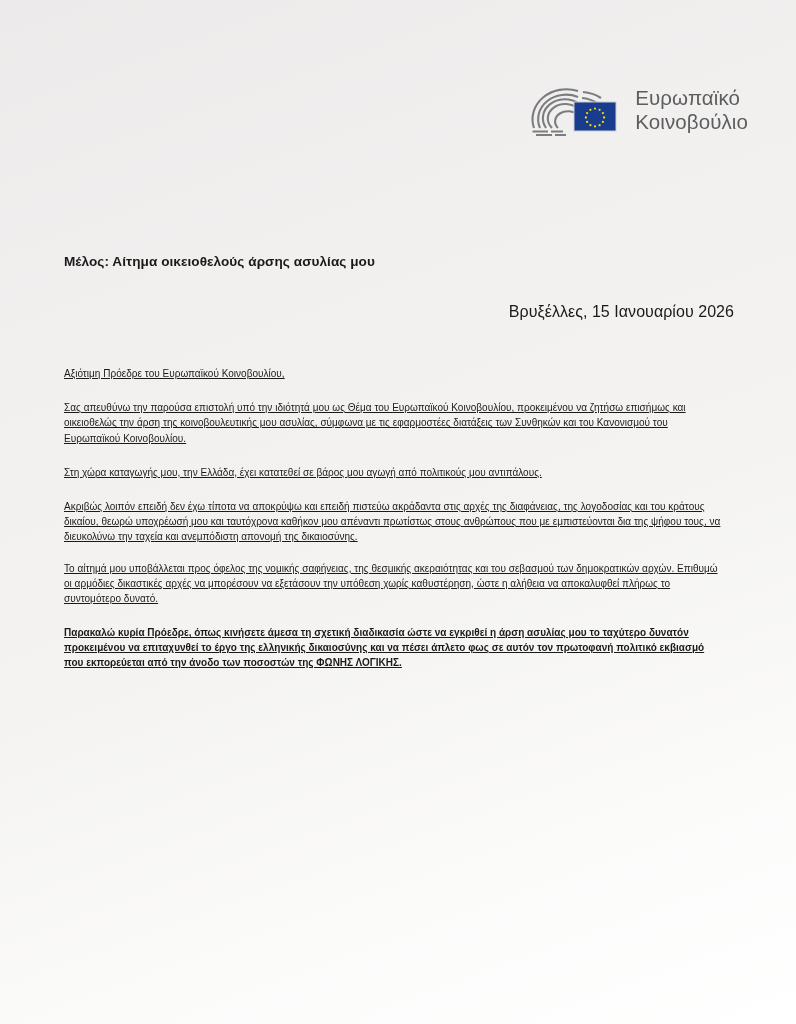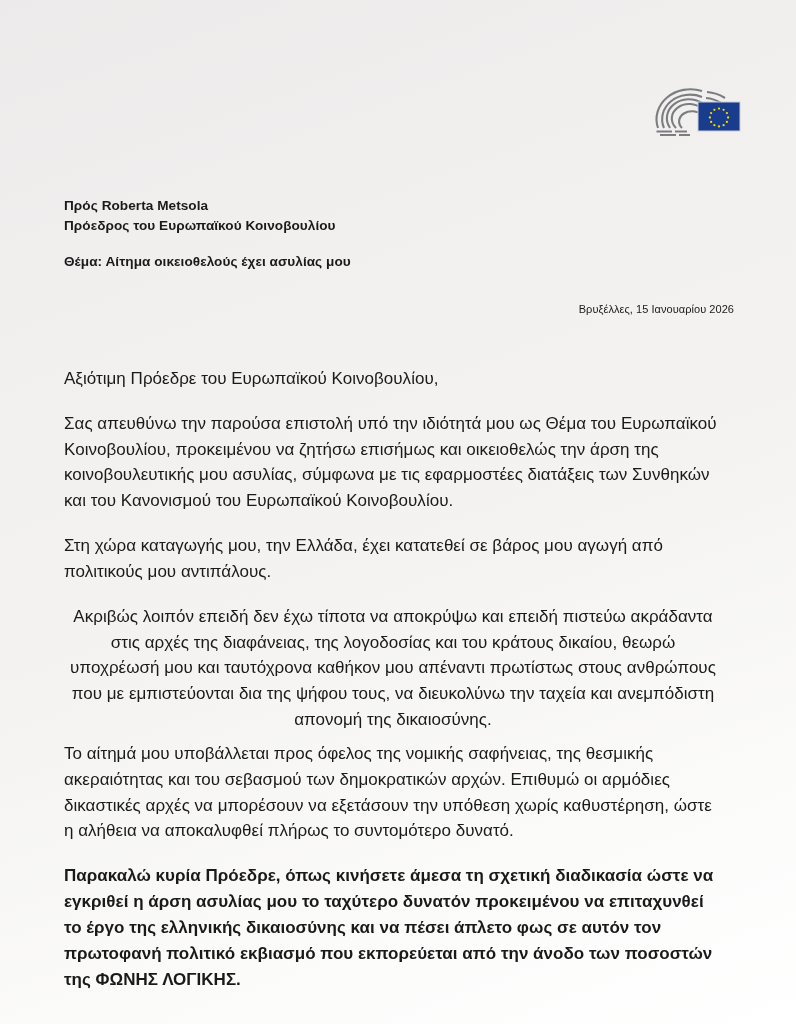--- a/index.html
+++ b/index.html
@@ -72,43 +72,43 @@
     top: 254px;
     font-size: 13.6px;
     font-weight: bold;
     letter-spacing: 0.05px;
   }
 
   .dateline {
     position: absolute;
     right: 62px;
     top: 303px;
-    font-size: 11px;
+    font-size: 16px;
     letter-spacing: 0.05px;
   }
 
   
   .body-block {
     position: absolute;
     left: 64px;
     top: 366px;
     width: 658px;
-    font-size: 17px;
+    font-size: 10px;
     line-height: 1.52;
     letter-spacing: 0.02px;
+    text-decoration: underline;
   }
   .salutation {
     margin: 0 0 19px 0;
   }
   .para {
     margin: 0 0 19px 0;
   }
   .para.tight {
-    margin-bottom: 8px;
-    text-align: center;
+    margin-bottom: 16px;
   }
   .para b,
   .para strong {
     font-weight: bold;
   }
   .para-bold {
     font-weight: bold;
     margin: 0 0 19px 0;
   }
   .closing {
@@ -154,28 +154,28 @@
           <circle cx="71.6" cy="43.2" r="1.15"></circle>
           <circle cx="67" cy="44.4" r="1.15"></circle>
           <circle cx="62.4" cy="43.2" r="1.15"></circle>
           <circle cx="59.1" cy="39.9" r="1.15"></circle>
           <circle cx="57.9" cy="35.5" r="1.15"></circle>
           <circle cx="59.1" cy="31.1" r="1.15"></circle>
           <circle cx="62.4" cy="27.8" r="1.15"></circle>
         </g>
       </svg>
     </div>
+    <div class="ep-wordmark">
+      <span>Ευρωπαϊκό</span>
+      <span>Κοινοβούλιο</span>
+    </div>
   </div>
 
-  <div class="addressee">
-    <div>Πρός Roberta Metsola</div>
-    <div>Πρόεδρος του Ευρωπαϊκού Κοινοβουλίου</div>
-  </div>
 
-  <div class="subject">Θέμα: Αίτημα οικειοθελούς έχει ασυλίας μου</div>
+  <div class="subject">Μέλος: Αίτημα οικειοθελούς άρσης ασυλίας μου</div>
 
   <div class="dateline">Βρυξέλλες, 15 Ιανουαρίου 2026</div>
 
   <div class="body-block">
 
     <p class="salutation">Αξιότιμη Πρόεδρε του Ευρωπαϊκού Κοινοβουλίου,</p>
 
     <p class="para">Σας απευθύνω την παρούσα επιστολή υπό την ιδιότητά μου ως Θέμα του Ευρωπαϊκού Κοινοβουλίου, προκειμένου να ζητήσω επισήμως και οικειοθελώς την άρση της κοινοβουλευτικής μου ασυλίας, σύμφωνα με τις εφαρμοστέες διατάξεις των Συνθηκών και του Κανονισμού του Ευρωπαϊκού Κοινοβουλίου.</p>
 
     <p class="para">Στη χώρα καταγωγής μου, την Ελλάδα, έχει κατατεθεί σε βάρος μου αγωγή από πολιτικούς μου αντιπάλους.</p>

